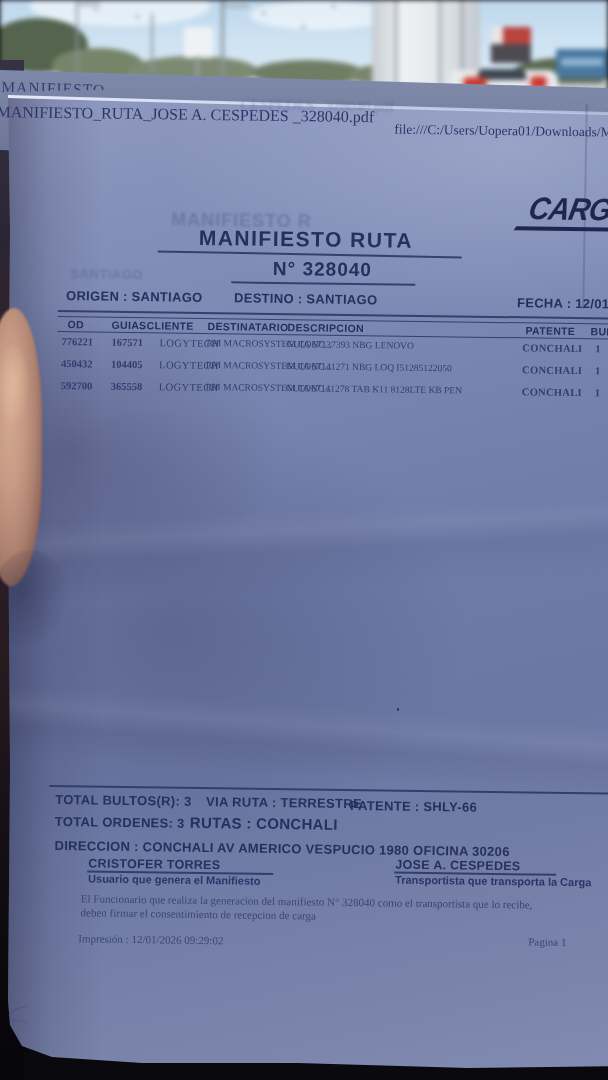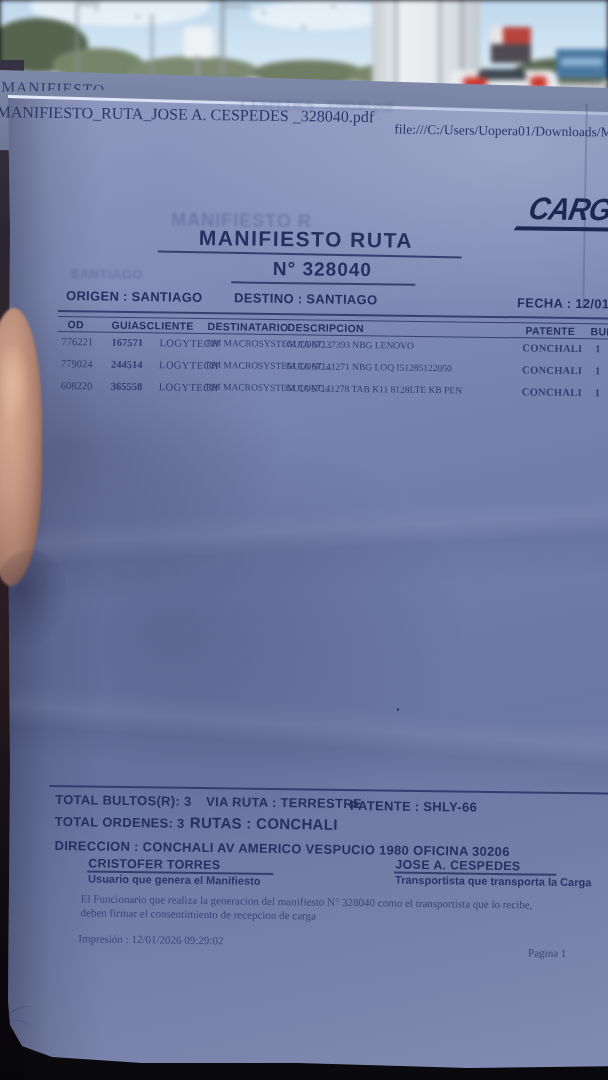--- a/index.html
+++ b/index.html
@@ -93,40 +93,40 @@
   .rule{background:#2d3768;opacity:.9;}
   .hr1{left:58px;top:310px;width:562px;height:2px;}
   .thead-top{left:58px;top:316px;width:562px;height:1.3px;}
   .thead-bottom{left:58px;top:331px;width:562px;height:1.3px;}
   .hr2{left:56px;top:785px;width:564px;height:2px;}
 
   .th{top:318px;font-weight:bold;font-size:10.5px;color:#26305f;letter-spacing:.3px;white-space:nowrap;}
   .row{left:0;width:608px;height:14px;}
   .r1{top:336px;} .r2{top:358px;} .r3{top:380px;}
   .td{top:0;font-family:"Liberation Serif",serif;font-size:10.5px;color:#323c6e;white-space:nowrap;}
-  .c-od{left:62px;font-weight:normal;} .c-gu{left:112px;font-weight:600;} .c-cl{left:160px;letter-spacing:.4px;}
+  .c-od{left:62px;font-weight:bold;} .c-gu{left:112px;font-weight:600;} .c-cl{left:160px;letter-spacing:.4px;}
   .c-de{left:207px;font-size:9.5px;} .c-ds{left:287px;font-size:9.5px;}
   .c-dn{left:523px;font-weight:600;letter-spacing:.3px;} .c-bu{left:596px;font-weight:bold;}
 
   .t-bultos{left:62px;top:792px;} .t-via{left:213px;top:792px;} .t-patente{left:357px;top:794px;}
   .t-ordenes{left:62px;top:814px;}
   .t-rutas{left:197px;top:812px;font-size:15px;}
   .t-direccion{left:62px;top:838px;font-size:13px;}
 
   .sig-name{font-weight:bold;font-size:12.5px;color:#26305f;white-space:nowrap;letter-spacing:.3px;}
   .sig-role{font-weight:600;font-size:11px;color:#2b3468;white-space:nowrap;}
   .sig-l-name{left:96px;top:856px;} .sig-l-line{left:95px;top:870px;width:186px;height:1.5px;}
   .sig-l-role{left:96px;top:872px;}
   .sig-r-name{left:403px;top:853px;} .sig-r-line{left:402px;top:867px;width:162px;height:1.5px;}
   .sig-r-role{left:403px;top:869px;}
 
   .legal{font-family:"Liberation Serif",serif;font-size:11px;color:#3a4576;white-space:nowrap;}
   .legal1{left:89px;top:892px;} .legal2{left:89px;top:906px;}
   .impresion{left:87px;top:932px;font:11px "Liberation Serif",serif;color:#3a4576;white-space:nowrap;}
-  .pagina{left:537px;top:929px;font:11px "Liberation Serif",serif;color:#3a4576;white-space:nowrap;margin-top:11px;}
+  .pagina{left:537px;top:929px;font:11px "Liberation Serif",serif;color:#3a4576;white-space:nowrap;}
 
   
   .finger-wrap{left:-10px;top:300px;width:64px;height:300px;filter:blur(1.2px);}
   .finger{left:0;top:8px;width:52px;height:278px;
       border-radius:46% 54% 60% 40% / 26% 40% 42% 24%;
       background:radial-gradient(ellipse at 38% 38%,#d4a990 0%,#c59983 32%,#ae8270 58%,#8d6254 80%,#6b463c 100%);}
   .knuckle{left:6px;top:46px;width:34px;height:80px;border-radius:50%;
       background:radial-gradient(ellipse at 50% 45%,rgba(236,198,168,.6),transparent 70%);}
   .finger-shadow{left:2px;top:250px;width:76px;height:100px;border-radius:50%;
       background:radial-gradient(ellipse at 40% 40%,rgba(18,18,45,.28),transparent 70%);}
@@ -217,30 +217,30 @@
     <div class="row r1">
       <div class="td c-od">776221</div>
       <div class="td c-gu">167571</div>
       <div class="td c-cl">LOGYTECH</div>
       <div class="td c-de">RM MACROSYSTEM CONC...</div>
       <div class="td c-ds">GUIA   67137393   NBG LENOVO</div>
       <div class="td c-dn">CONCHALI</div>
       <div class="td c-bu">1</div>
     </div>
     <div class="row r2">
-      <div class="td c-od">779024</div>
-      <div class="td c-gu">244514</div>
+      <div class="td c-od">450432</div>
+      <div class="td c-gu">104405</div>
       <div class="td c-cl">LOGYTECH</div>
       <div class="td c-de">RM MACROSYSTEM CONC...</div>
       <div class="td c-ds">GUIA   67141271   NBG LOQ I51285122050</div>
       <div class="td c-dn">CONCHALI</div>
       <div class="td c-bu">1</div>
     </div>
     <div class="row r3">
-      <div class="td c-od">608220</div>
+      <div class="td c-od">592700</div>
       <div class="td c-gu">365558</div>
       <div class="td c-cl">LOGYTECH</div>
       <div class="td c-de">RM MACROSYSTEM CONC...</div>
       <div class="td c-ds">GUIA   67141278   TAB K11 8128LTE KB PEN</div>
       <div class="td c-dn">CONCHALI</div>
       <div class="td c-bu">1</div>
     </div>
 
     <div class="rule hr2"></div>
     <div class="lbl t-bultos">TOTAL BULTOS(R): 3</div>

